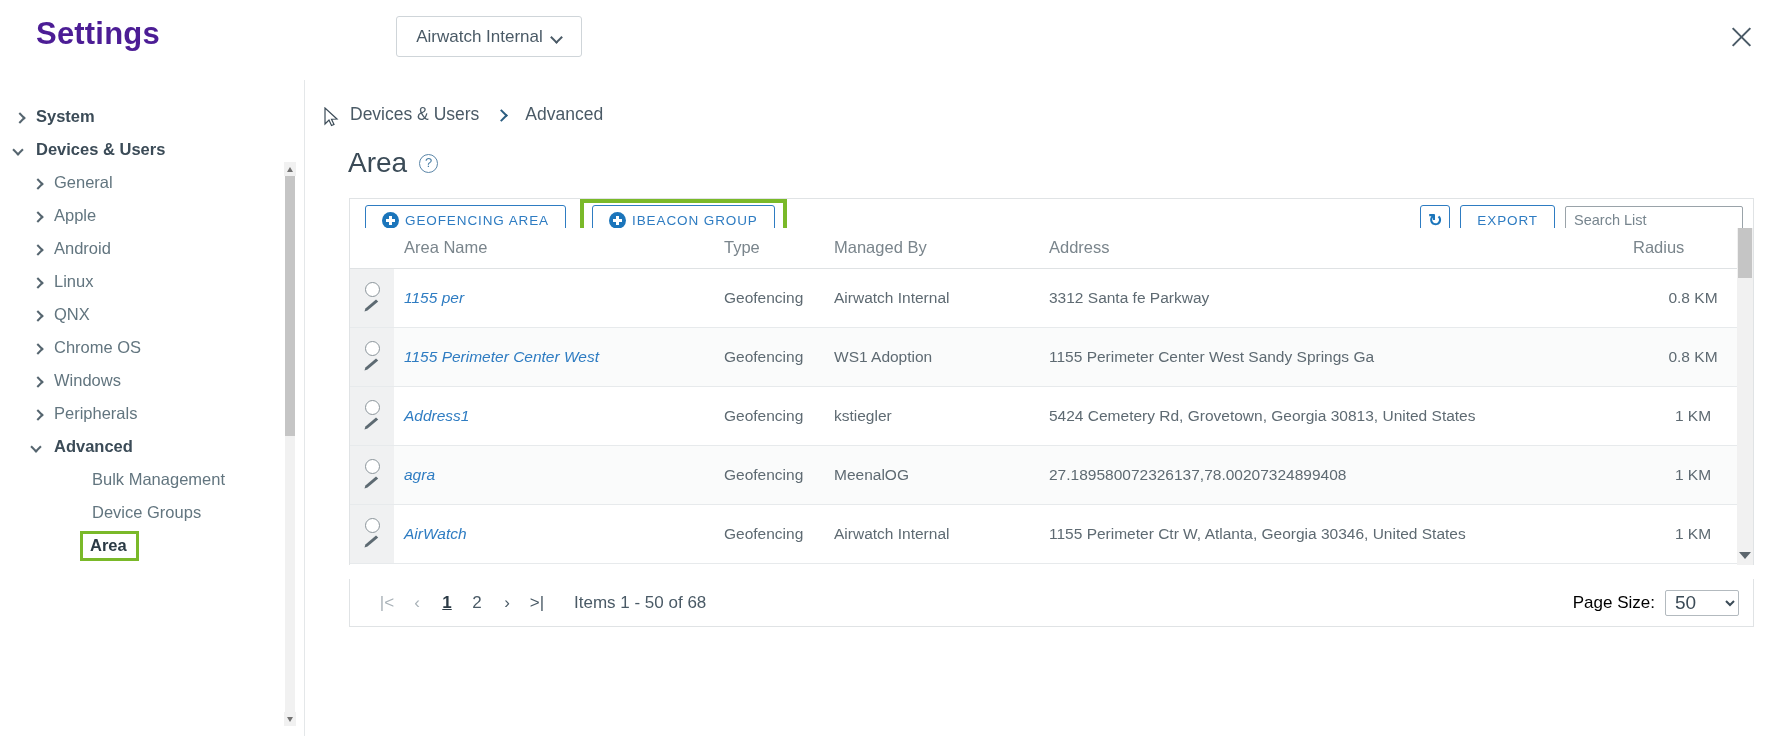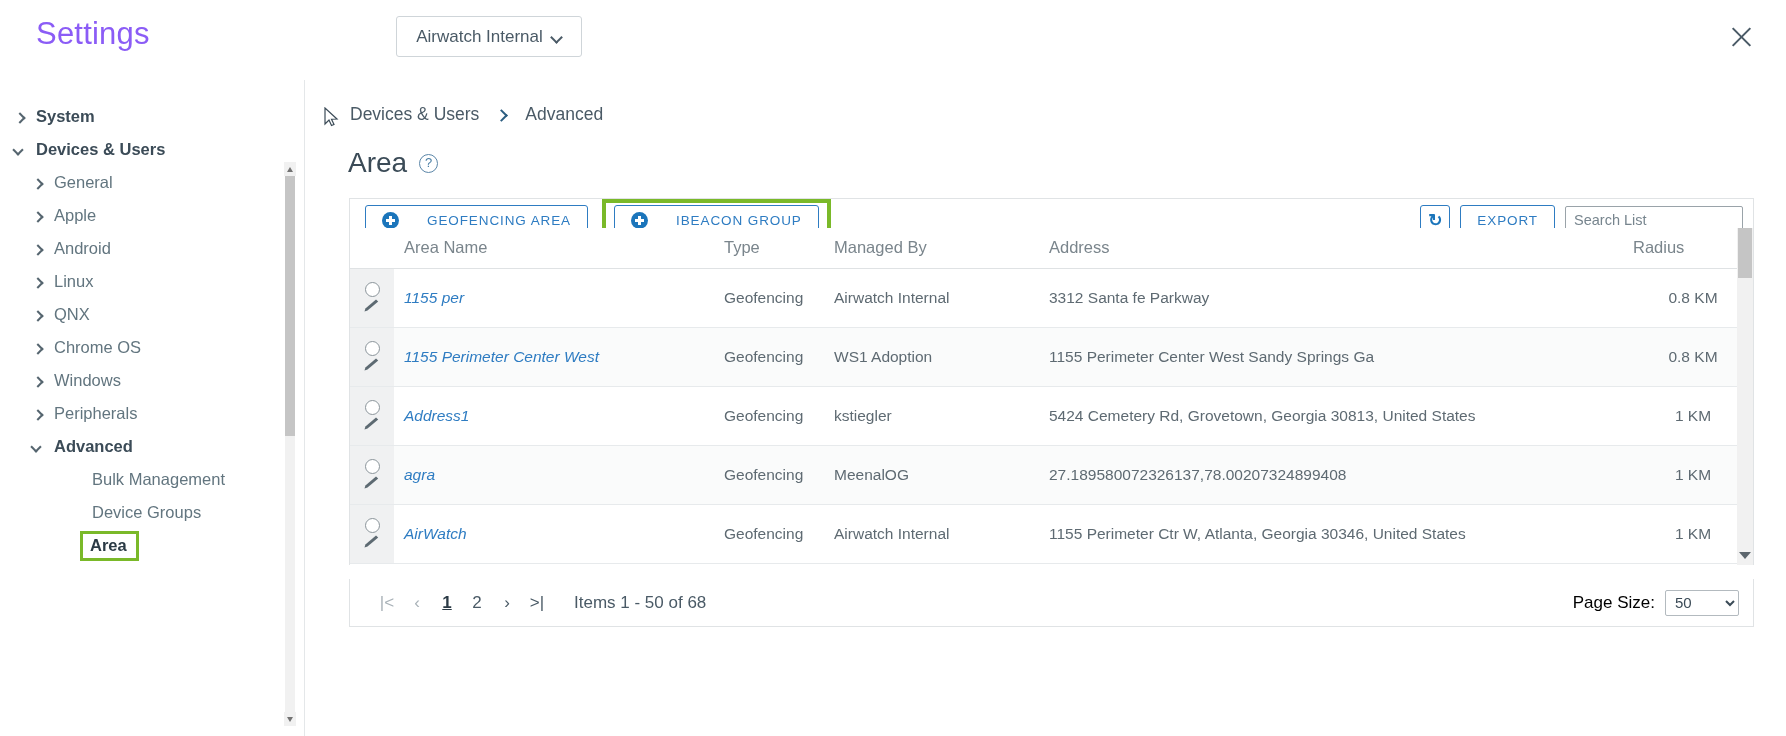--- a/index.html
+++ b/index.html
@@ -13,21 +13,21 @@
   }
   .app { position: relative; width: 1786px; height: 736px; }
 
   
   .header {
     position: absolute; top: 0; left: 0; right: 0; height: 80px;
     background: #fff;
   }
   .page-heading {
     position: absolute; left: 36px; top: 16px;
-    font-size: 31px; font-weight: 400; color: #8b5cf6; letter-spacing: .2px;
+    font-size: 31px; font-weight: 700; color: #4c1d95; letter-spacing: .2px;
   }
   .org-select {
     position: absolute; left: 396px; top: 16px;
     height: 41px; min-width: 186px;
     border: 1px solid #cfd5d9; border-radius: 3px; background: #fff;
     display: flex; align-items: center; justify-content: center;
     padding: 0 16px; gap: 9px; cursor: pointer;
   }
   .org-select .lbl { font-size: 17px; color: #4a5a66; }
   .chev-d { width: 10px; height: 10px; position: relative; }
@@ -128,21 +128,21 @@
     width:19px; height:19px; border:1.6px solid #5b86a8; border-radius:50%;
     color:#4a7fa5; font-size:13px; line-height:16px; text-align:center; cursor:pointer;
   }
 
   .toolbar {
     position:absolute; left: 43px; right: 32px; top: 118px; height: 44px;
     border: 1px solid #e0e3e5; background:#fff;
     display:flex; align-items:center;
   }
   .btn-outline {
-    display:flex; align-items:center; gap:28px;
+    display:flex; align-items:center; gap:6px;
     border:1px solid #2e7cc2; border-radius:3px; background:#fff;
     color:#2e7cc2; font-size:13.5px; letter-spacing:.9px;
     height:30px; padding:0 16px; cursor:pointer; white-space:nowrap;
   }
   .plus-ic {
     width:17px; height:17px; border-radius:50%; background:#1b75bb; position:relative; flex:0 0 17px;
   }
   .plus-ic::before, .plus-ic::after {
     content:""; position:absolute; background:#fff;
   }
@@ -231,21 +231,21 @@
     font-size:17px; color:#4a5a66; cursor:pointer;
   }
   .pg.nav-arrow { color:#4a5a66; }
   .pg.dim { color:#a9b2b8; }
   .pg.current { font-weight:bold; text-decoration:underline; color:#2b3a45; }
   .items-text { margin-left:22px; font-size:17px; color:#4a5a66; }
   .footer-right { margin-left:auto; display:flex; align-items:center; gap:10px; padding-right:14px; }
   .ps-label { font-size:17px; color:#000000; }
   .ps-select {
     width:74px; height:26px; border:1px solid #b3babf; border-radius:2px;
-    font-size:15px; color:#3b4b57; background:#fff; padding-left:5px;
+    font-size:19px; color:#3b4b57; background:#fff; padding-left:5px;
     font-family:"Liberation Sans", sans-serif;
   }
 </style>
 </head>
 <body>
 
 <div class="app">
 
   <div class="header">
     <div class="page-heading">Settings</div>

